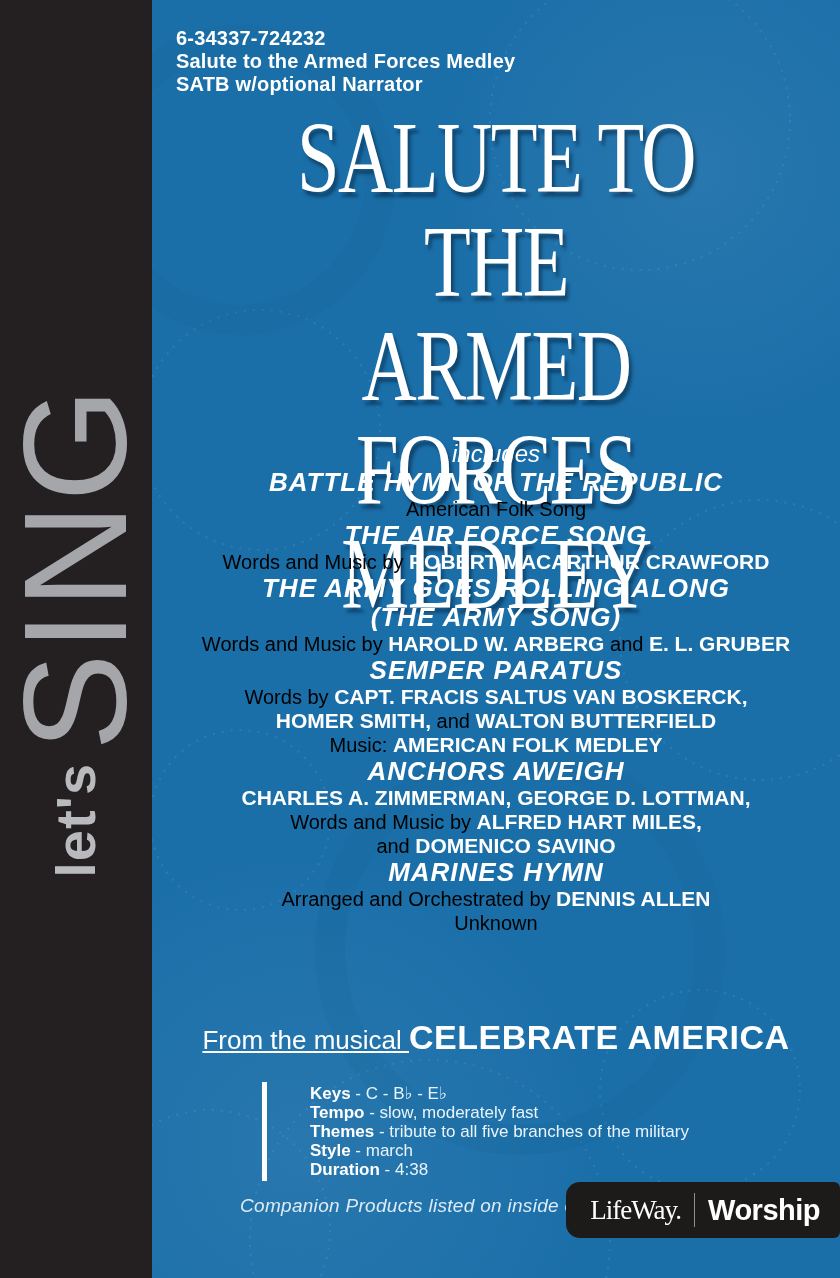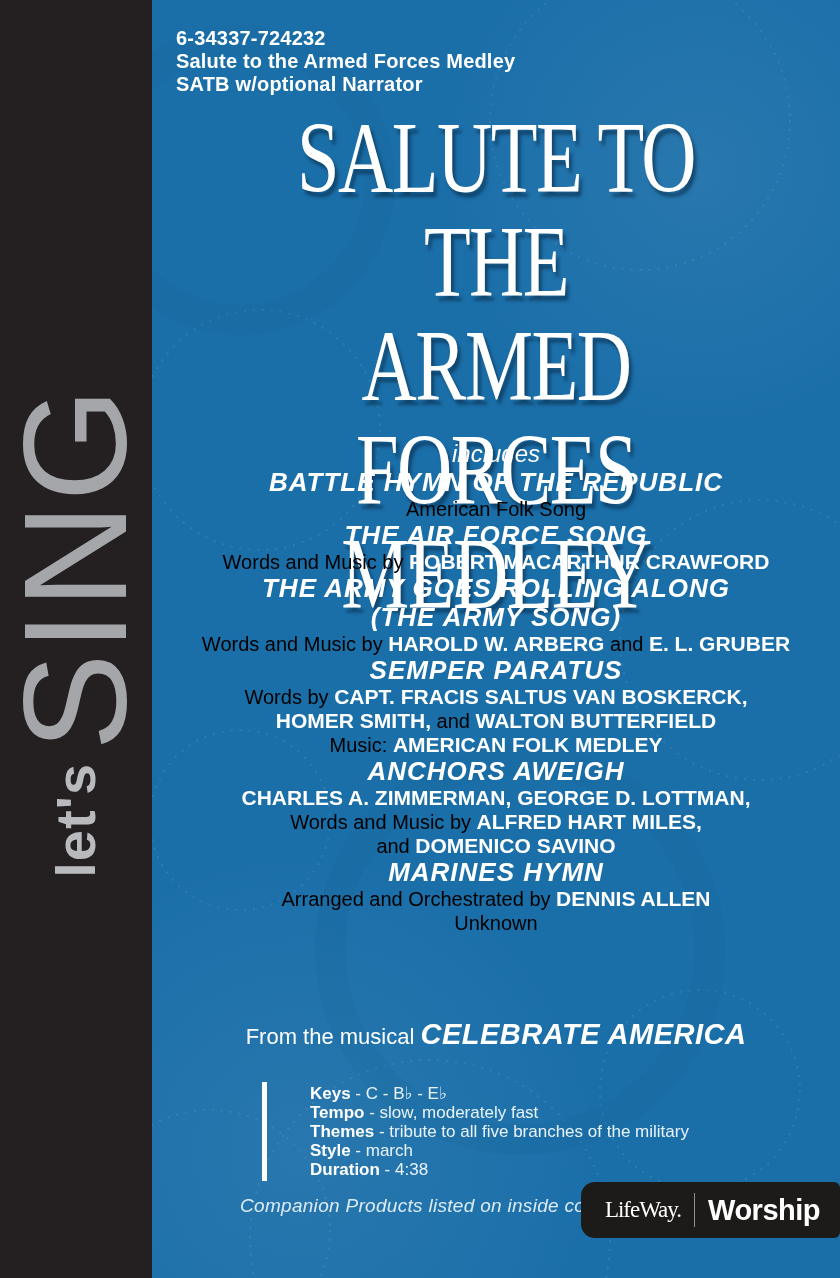--- a/index.html
+++ b/index.html
@@ -51,38 +51,38 @@
   .list{position:absolute;top:441px;left:0;right:0;text-align:center;}
   .includes{font-style:italic;font-size:24px;line-height:25px;margin-bottom:2px;}
   .song{margin-top:0;}
   .song-title{
     font-size:26px;font-weight:700;font-style:italic;line-height:29px;letter-spacing:1px;
   }
   .credit-line{font-size:20px;line-height:24px;}
   .credit-text{font-weight:400;color:#000000;}
   .credit-name{font-weight:700;font-size:21px;}
   .musical{position:absolute;top:1018px;left:0;right:0;text-align:center;}
-  .musical-prefix{font-size:22px;}
-  .musical-name{font-size:29px;font-weight:700;font-style:italic;letter-spacing:.5px;}
+  .musical-prefix{font-size:26px;text-decoration:underline;}
+  .musical-name{font-size:34px;font-weight:700;letter-spacing:.5px;}
   .specs{
     position:absolute;top:1082px;left:110px;
     border-left:5px solid #fff;padding:2px 0 2px 15px;
   }
   .spec-row{font-size:17px;line-height:19px;color:#e9f3fa;margin-left:28px;}
   .spec-label{font-weight:700;color:#fff;}
   .companion{
     position:absolute;top:1195px;left:88px;
     font-style:italic;font-size:19px;color:#dcebf5;letter-spacing:.3px;
   }
   .logo{
     position:absolute;right:0;top:1182px;height:56px;z-index:4;
     background:var(--logo-bg);border-radius:14px 6px 6px 14px;
     display:flex;align-items:center;padding:0 20px 0 24px;gap:13px;
   }
-  .lifeway{font-family:"Liberation Serif",serif;font-size:23px;letter-spacing:-1px;}
+  .lifeway{font-family:"Liberation Serif",serif;font-size:27px;letter-spacing:-1px;}
   .logo-divider{width:1px;height:34px;background:#8f8f8d;}
   .worship{font-weight:700;font-size:29px;letter-spacing:-.5px;}
 </style>
 </head>
 <body>
 
 <div class="page">
 
   <svg class="pattern" width="840" height="1278" viewBox="0 0 840 1278">
     <defs>

